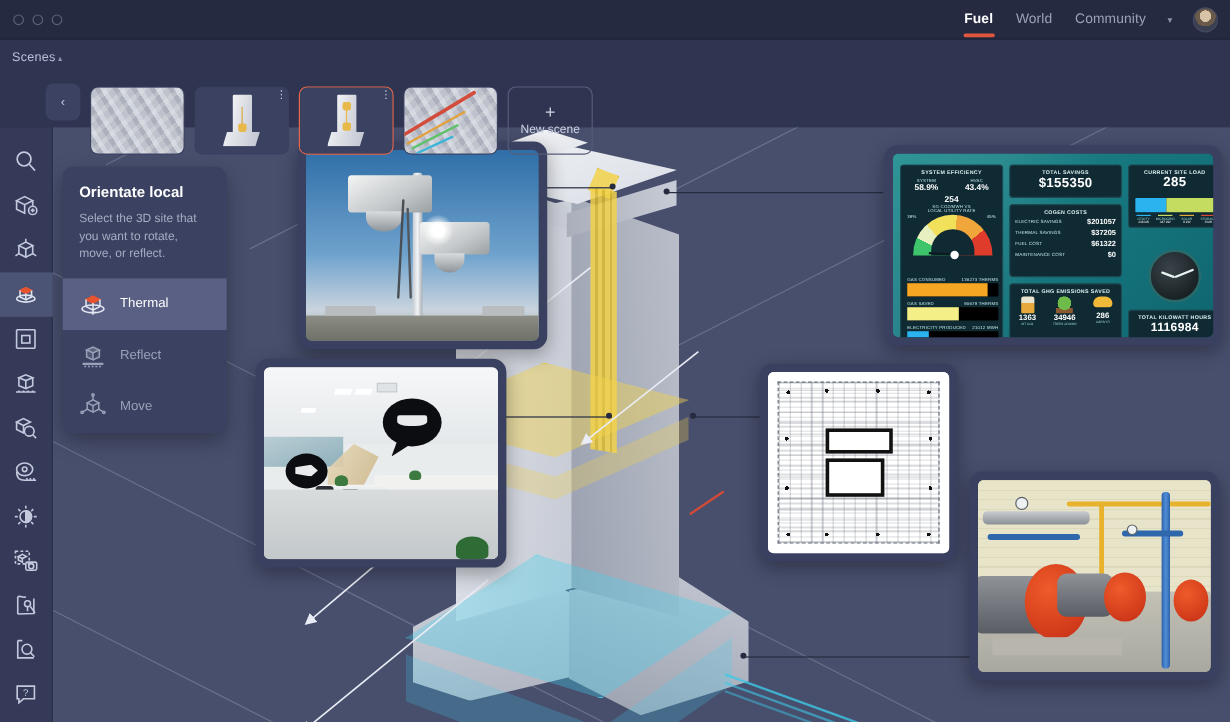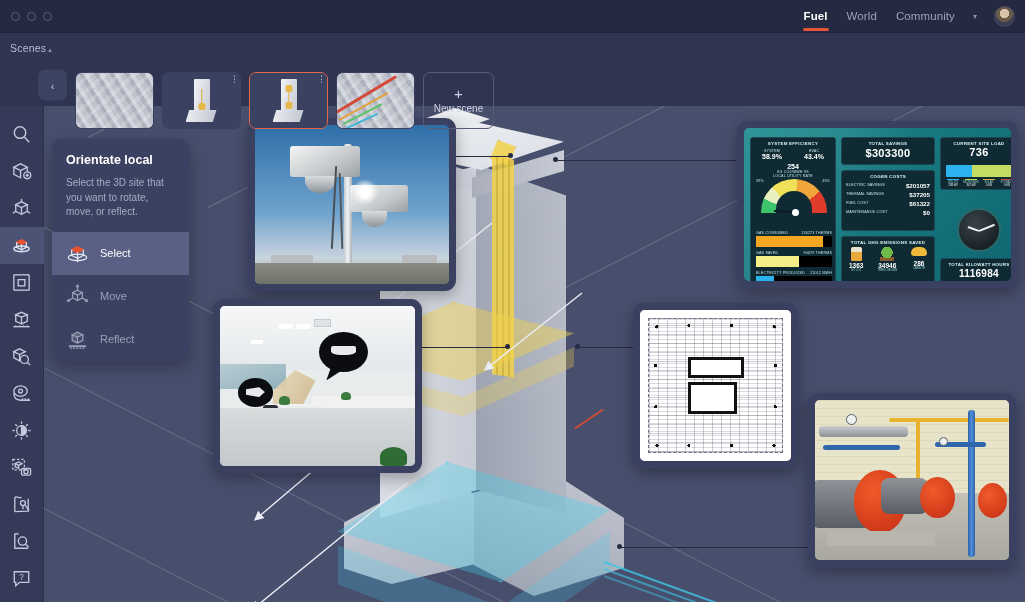--- a/index.html
+++ b/index.html
@@ -570,21 +570,21 @@
               <span class="dsm">21012 MWH</span>
             </div>
             <div style="position:relative;height:11px;background:#000;border-radius:1px;margin-top:1px;">
               <div style="position:absolute;left:0;top:0;bottom:0;width:24%;background:#2bb3ef;"></div>
             </div>
           </div>
         </div>
 
         <div class="dpanel" style="left:97px;top:9px;width:94px;height:28px;">
           <div class="dtitle">Total savings</div>
-          <div class="dbig" style="margin-top:1px;">$303300</div>
+          <div class="dbig" style="margin-top:1px;">$155350</div>
         </div>
 
         <div class="dpanel" style="left:97px;top:42px;width:94px;height:61px;">
           <div class="dtitle">Cogen costs</div>
           <div class="drow" style="margin-top:3px;">
             <span class="k">Electric savings</span>
             <span class="v">$201057</span>
           </div>
           <div class="drow" style="margin-top:2px;">
             <span class="k">Thermal savings</span>
@@ -616,21 +616,21 @@
             <div class="item">
               <div style="width:16px;height:9px;margin:0 auto 4px;background:#f0b93a;border-radius:6px 6px 3px 3px;"></div>
               <div class="num">286</div>
               <div class="cap">Cars/yr</div>
             </div>
           </div>
         </div>
 
         <div class="dpanel" style="left:196px;top:9px;width:78px;height:53px;">
           <div class="dtitle">Current site load</div>
-          <div class="dbig" style="margin-top:0;">736</div>
+          <div class="dbig" style="margin-top:0;">285</div>
           <div style="position:absolute;left:5px;top:27px;width:68px;height:12px;display:flex;border-radius:1px;overflow:hidden;">
             <div style="width:38%;background:#2bb3ef;"></div>
             <div style="width:62%;background:#c4dd60;"></div>
           </div>
           <div class="legend4" style="left:3px;top:41px;width:72px;">
             <div>
               <div class="swatch" style="background:#2bb3ef;"></div>
               <div class="l1">Utility</div>
               <div class="l2">238 kW</div>
             </div>
@@ -812,47 +812,47 @@
       <div class="ic">
         <svg viewBox="0 0 28 26" fill="none" stroke="#e4e8f2" stroke-width="1.3">
           <path d="M8 9 L14 6 L20 9 L14 12 Z" fill="#e8542f" stroke="#e8542f"></path>
           <path d="M8 9 V15 L14 18 V12"></path>
             <path d="M20 9 V15 L14 18"></path>
           <ellipse cx="14" cy="17" rx="9.5" ry="3.4"></ellipse>
           <line x1="14" y1="17" x2="14" y2="22"></line>
           <line x1="11.4" y1="20.2" x2="16.6" y2="20.2"></line>
         </svg>
       </div>
-      <div class="lbl">Select</div>
+      <div class="lbl">Thermal</div>
+    </div>
+
+    <div class="panel-opt dim">
+      <div class="ic">
+        <svg viewBox="0 0 28 26" fill="none" stroke="#9aa0b7" stroke-width="1.3">
+          <path d="M8.5 8 L14 5.5 L19.5 8 L14 10.5 Z" fill="#9aa0b7" fill-opacity=".35"></path>
+          <path d="M8.5 8 V14 L14 16.5 V10.5" fill="#9aa0b7" fill-opacity=".25"></path>
+          <path d="M19.5 8 V14 L14 16.5" fill="#9aa0b7" fill-opacity=".15"></path>
+          <line x1="5" y1="20" x2="23" y2="20" stroke-width="2"></line>
+          <line x1="6.5" y1="22.2" x2="21.5" y2="22.2" stroke-dasharray="1.6 1.6"></line>
+        </svg>
+      </div>
+      <div class="lbl">Reflect</div>
     </div>
 
     <div class="panel-opt dim">
       <div class="ic">
         <svg viewBox="0 0 28 26" fill="none" stroke="#9aa0b7" stroke-width="1.3">
           <path d="M9 9 L14 6.5 L19 9 L14 11.5 Z"></path>
             <path d="M9 9 V14.5 L14 17 V11.5"></path>
             <path d="M19 9 V14.5 L14 17"></path>
           <line x1="14" y1="6.5" x2="14" y2="2.5"></line>
             <line x1="19" y1="14.5" x2="23" y2="17"></line>
             <line x1="9" y1="14.5" x2="5" y2="17"></line>
           <circle cx="14" cy="2.2" r="1"></circle>
             <circle cx="23.4" cy="17.2" r="1"></circle>
             <circle cx="4.6" cy="17.2" r="1"></circle>
         </svg>
       </div>
       <div class="lbl">Move</div>
     </div>
-
-    <div class="panel-opt dim">
-      <div class="ic">
-        <svg viewBox="0 0 28 26" fill="none" stroke="#9aa0b7" stroke-width="1.3">
-          <path d="M8.5 8 L14 5.5 L19.5 8 L14 10.5 Z" fill="#9aa0b7" fill-opacity=".35"></path>
-          <path d="M8.5 8 V14 L14 16.5 V10.5" fill="#9aa0b7" fill-opacity=".25"></path>
-          <path d="M19.5 8 V14 L14 16.5" fill="#9aa0b7" fill-opacity=".15"></path>
-          <line x1="5" y1="20" x2="23" y2="20" stroke-width="2"></line>
-          <line x1="6.5" y1="22.2" x2="21.5" y2="22.2" stroke-dasharray="1.6 1.6"></line>
-        </svg>
-      </div>
-      <div class="lbl">Reflect</div>
-    </div>
   </div>
 
 </div>
 
 </body></html>

